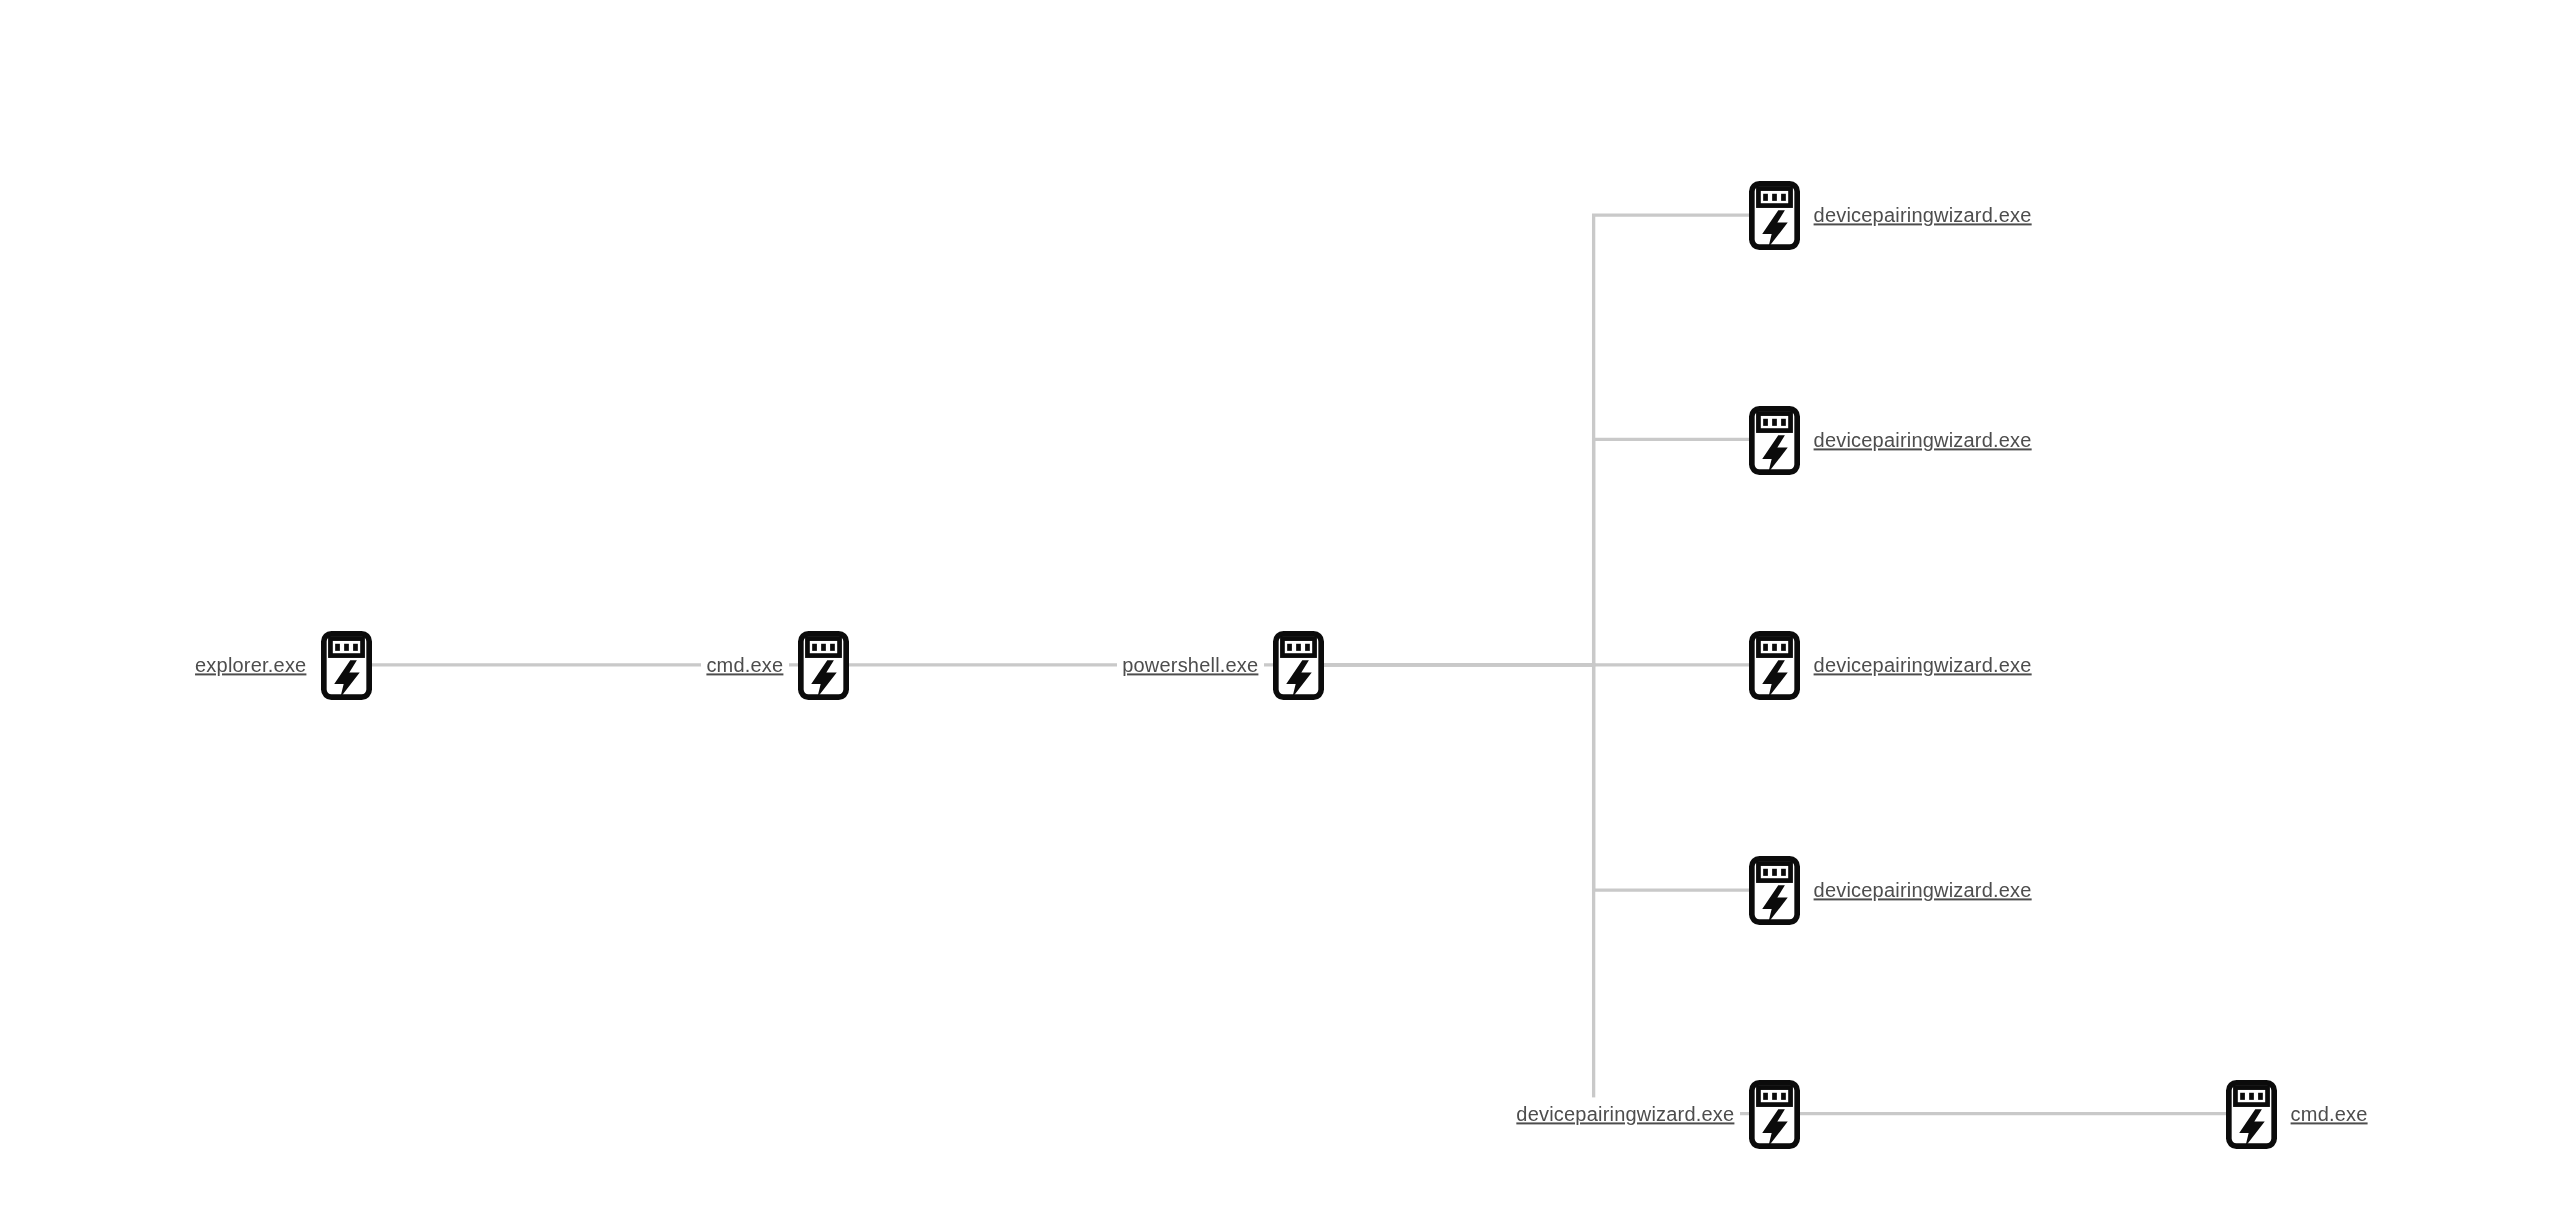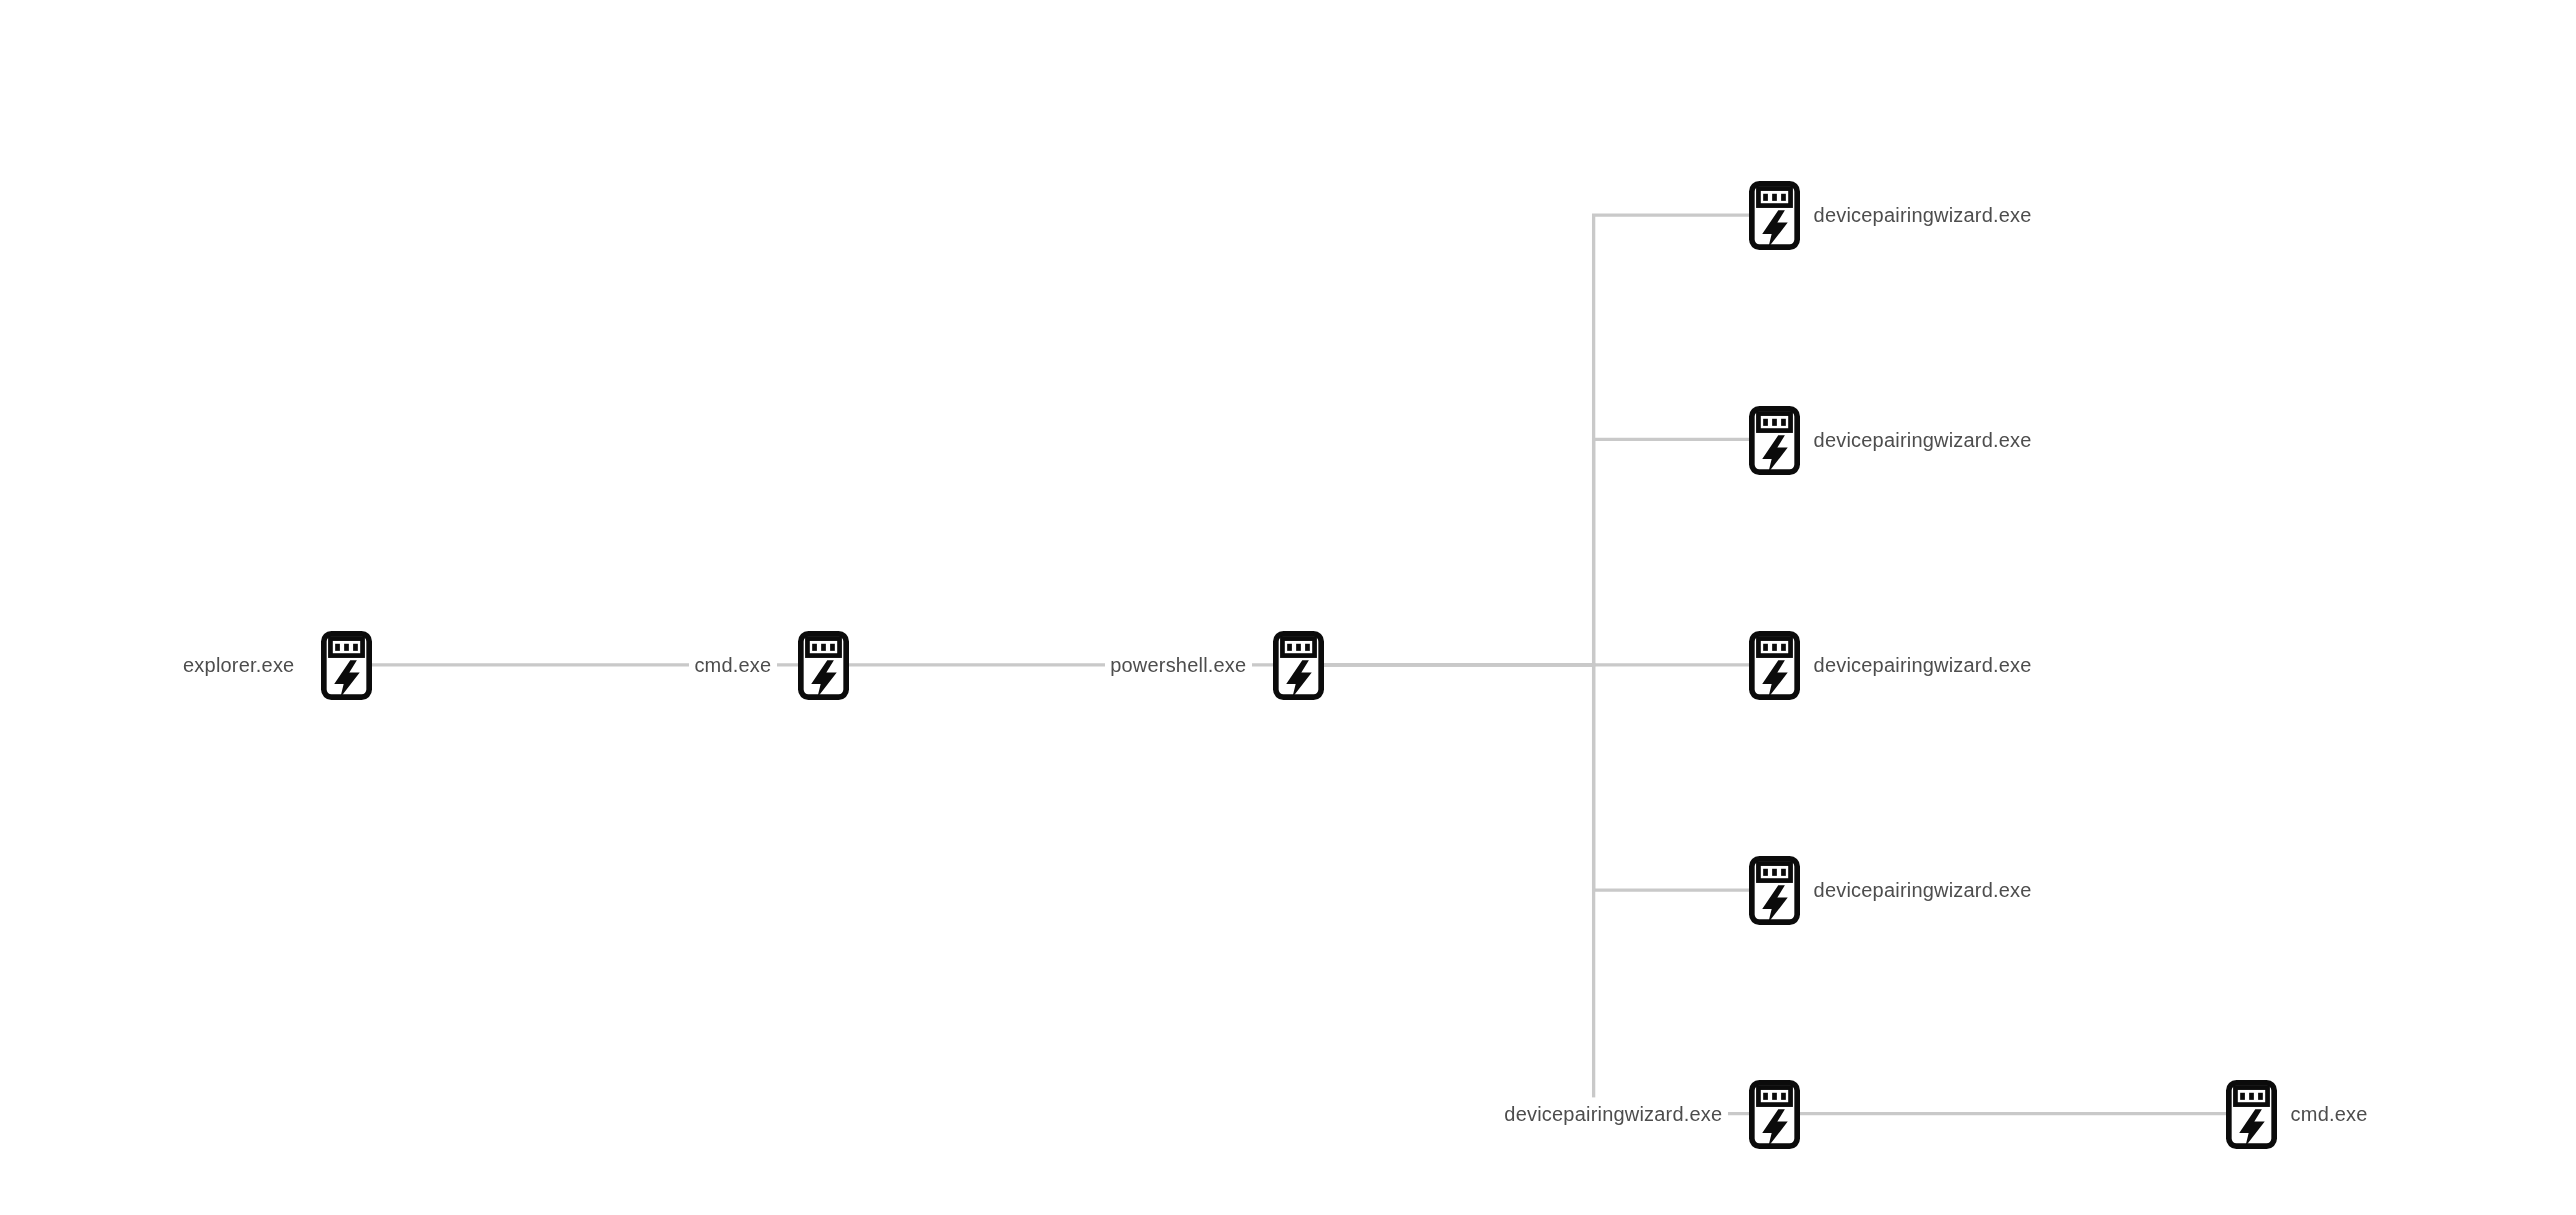--- a/index.html
+++ b/index.html
@@ -46,22 +46,23 @@
     position: absolute;
     top: 0;
     transform: translateY(-50%);
     white-space: nowrap;
     font-size: 20px;
     letter-spacing: 0.2px;
     color: var(--label);
     background: var(--bg);
     padding: 5.6px 5.6px;
     line-height: 1.1;
+    text-decoration: underline;
   }
-  .node .label.side-left { right: 46px; text-align: right; }
+  .node .label.side-left { right: 34px; text-align: right; }
   .node .label.side-right { left: 34px; text-align: left; }
 </style>
 </head>
 <body>
 
 <div class="stage">
 
   <svg width="0" height="0" style="position:absolute" aria-hidden="true">
     <defs>
       <g id="proc-icon">

